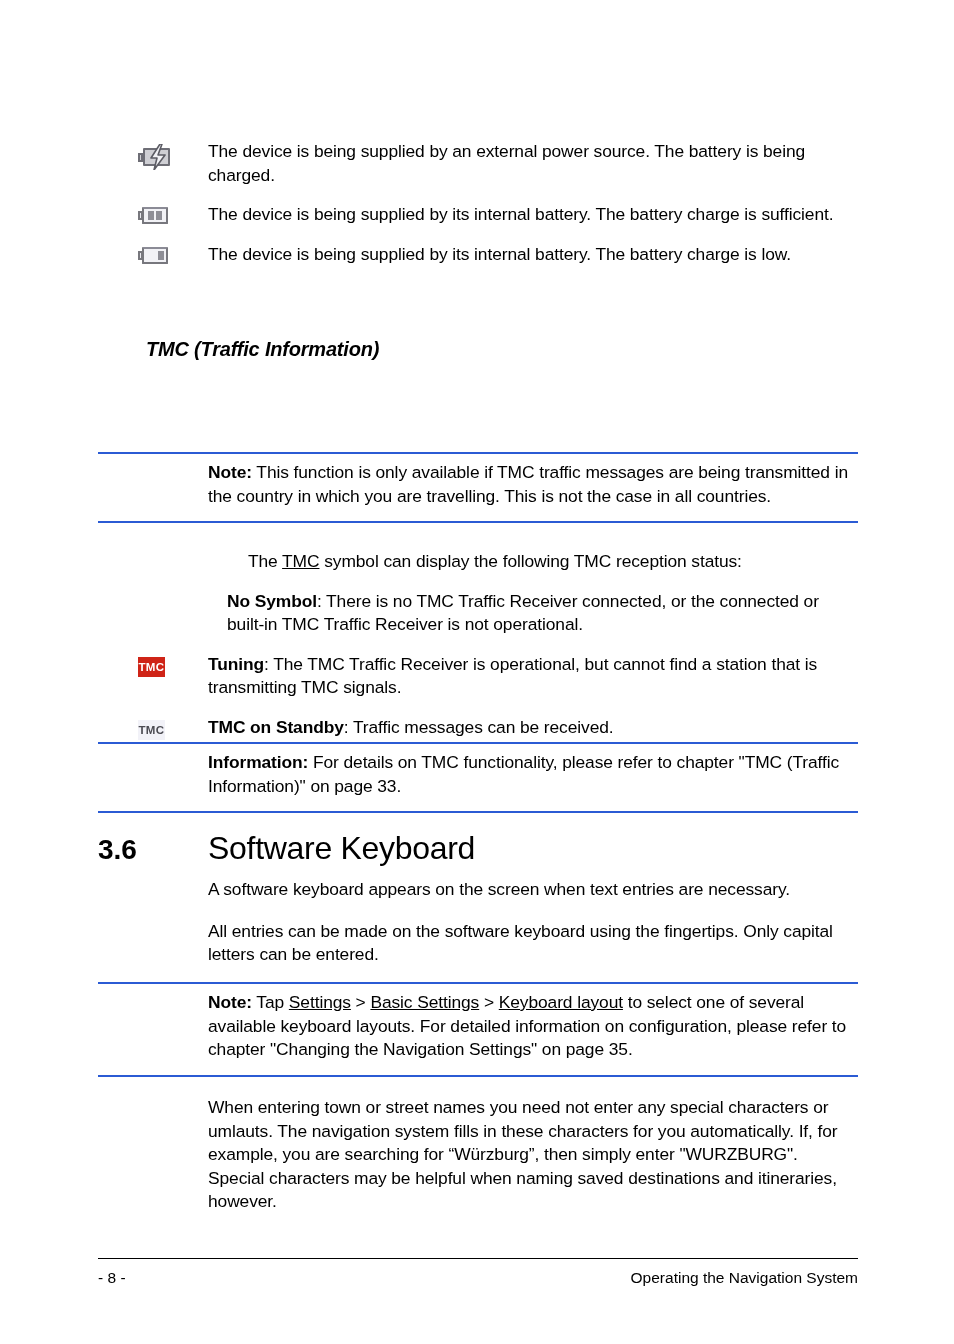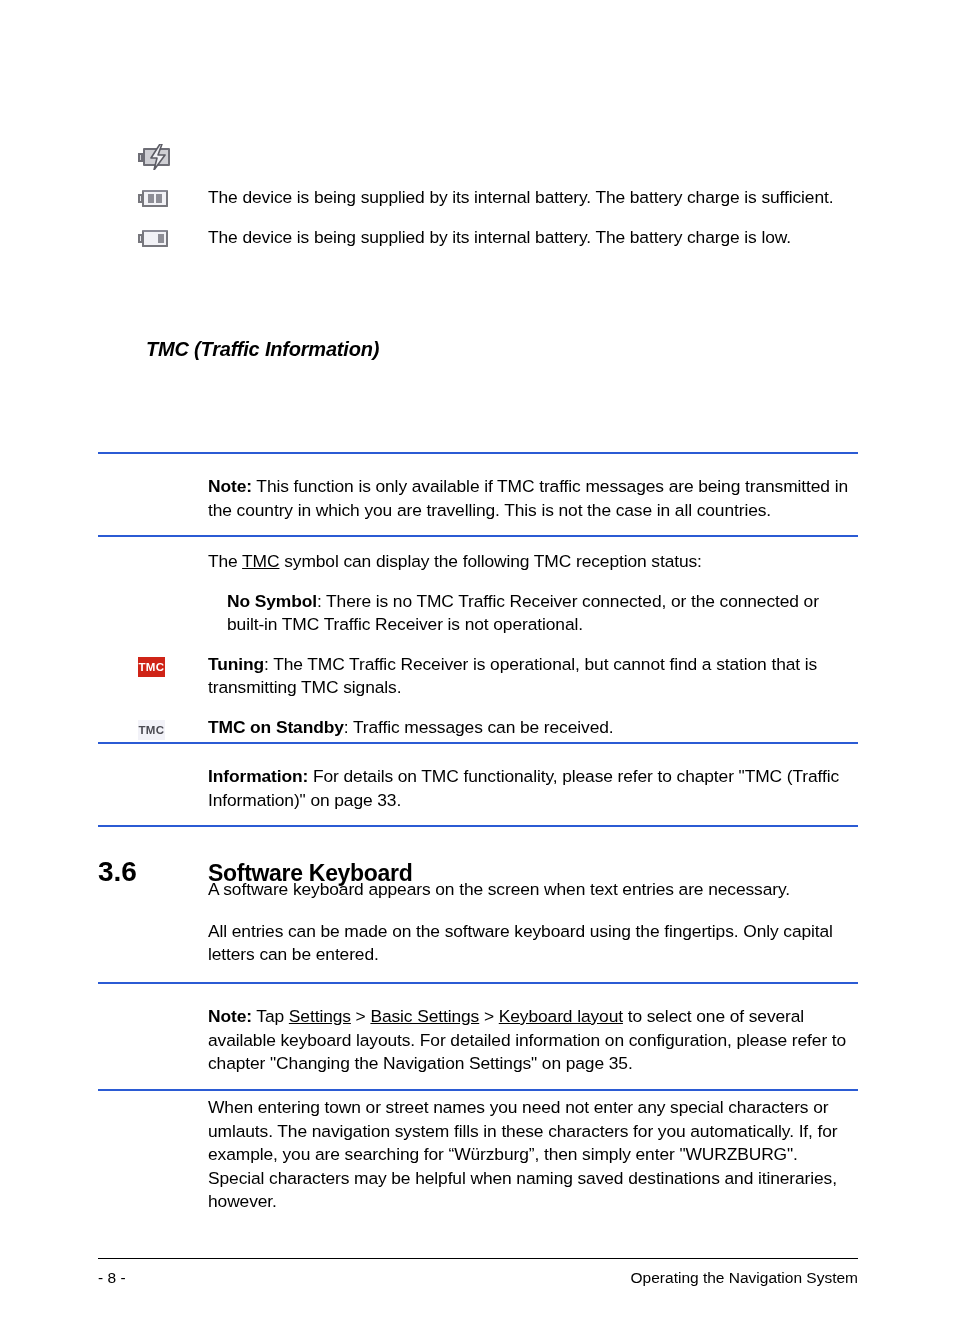--- a/index.html
+++ b/index.html
@@ -146,35 +146,34 @@
     display: flex;
     align-items: baseline;
   }
   .h2-num {
     width: 110px;
     flex: 0 0 110px;
     font-size: 28px;
     font-weight: bold;
   }
   .h2-title {
-    font-size: 23px;
-    font-weight: bold;
+    font-size: 32px;
+    font-weight: normal;
     letter-spacing: -0.3px;
-    margin-top: 30px;
   }
 
   
   .rule-blue {
     height: 0;
     border-top: 2.2px solid #2b5bd4;
     width: 760px;
   }
 
   .note-box {
-    padding-top: 21px;
+    padding-top: 7px;
     padding-bottom: 13px;
   }
 
   .u { text-decoration: underline; }
   b { font-weight: bold; }
 
   
   .footer {
     position: absolute;
     left: 98px;
@@ -204,20 +203,23 @@
     <div class="row" style="margin-bottom:16px;">
       <div class="icon-col">
         <div class="bolt-icon">
           <div class="batt-cap"></div>
           <div class="batt-body"></div>
           <svg class="bolt" viewBox="0 0 18 26">
             <polygon points="11,0 2,14 8,14 5,26 16,11 9,11 13,0" fill="#f2f2f6" stroke="#5c5c64" stroke-width="1.6" stroke-linejoin="round"></polygon>
           </svg>
         </div>
       </div>
+      <div class="text-col">
+        <p class="body">The device is being supplied by an external power source. The battery is being charged.</p>
+      </div>
     </div>
 
     <div class="row" style="margin-bottom:16px;">
       <div class="icon-col">
         <div class="battery">
           <div class="batt-cap"></div>
           <div class="batt-body"></div>
           <div class="cell c1"></div>
           <div class="cell c2"></div>
         </div>
@@ -254,21 +256,21 @@
         <div class="text-col">
           <p class="body"><b>Note:</b> <span>This function is only available if TMC traffic messages are being transmitted in the country in which you are travelling. This is not the case in all countries.</span></p>
         </div>
       </div>
     </div>
     <div class="rule-blue"></div>
   </div>
 
   <div class="content" style="top:550px;">
 
-    <div class="row" style="margin-bottom:16px;">
+    <div class="row" style="margin-bottom:16px;gap:40px;">
       <div class="icon-col"></div>
       <div class="text-col">
         <p class="body"><span>The </span><span class="u">TMC</span><span> symbol can display the following TMC reception status:</span></p>
       </div>
     </div>
 
     <div class="row" style="margin-bottom:16px;gap:19px;">
       <div class="icon-col"></div>
       <div class="text-col">
         <p class="body"><b>No Symbol</b><span>: There is no TMC Traffic Receiver connected, or the connected or built-in TMC Traffic Receiver is not operational.</span></p>

